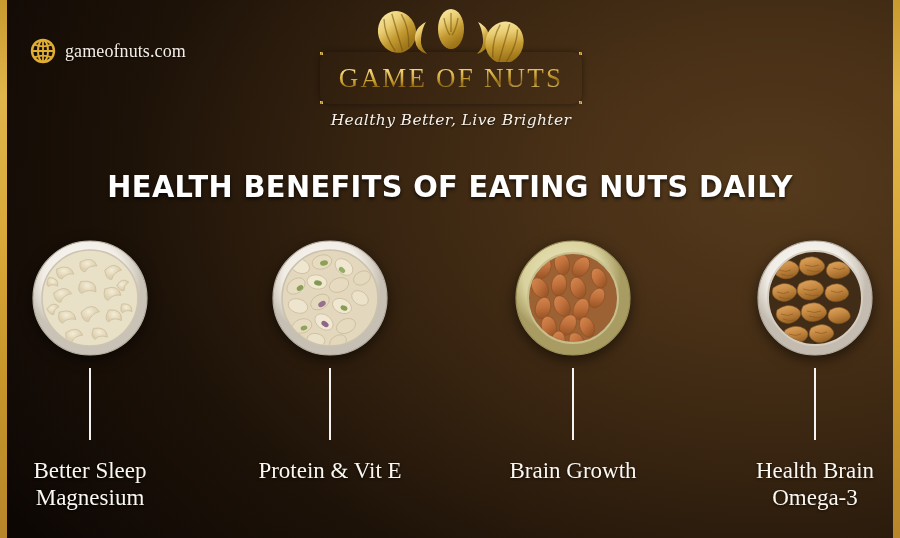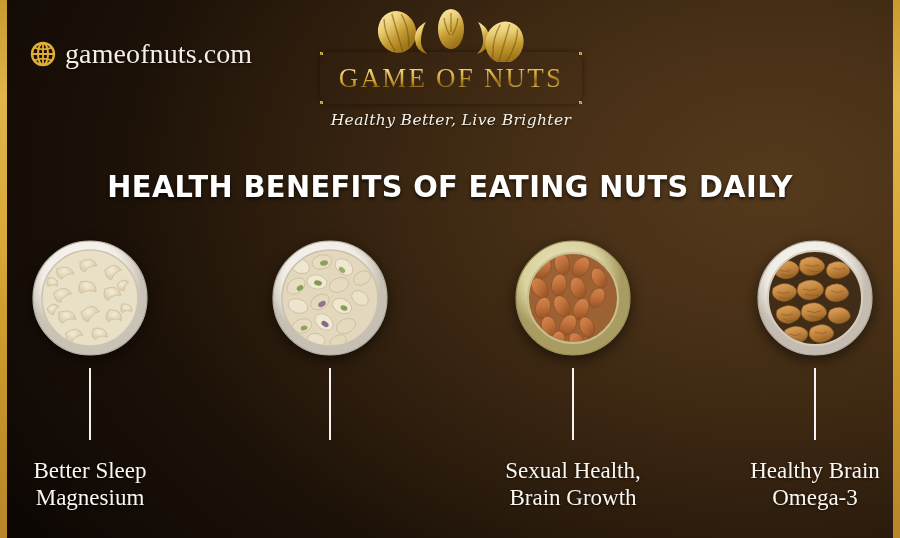--- a/index.html
+++ b/index.html
@@ -35,21 +35,21 @@
     left: 30px;
     top: 38px;
     display: flex;
     align-items: center;
     gap: 9px;
     z-index: 20;
   }
   .globe { display: block; }
   .site-url {
     color: #f3efe8;
-    font-size: 28px;
+    font-size: 18px;
     letter-spacing: 0.1px;
     text-shadow: 0 1px 2px rgba(0,0,0,.6);
     white-space: nowrap;
   }
 
   .logo {
     position: absolute;
     left: 306px;
     top: 4px;
     width: 290px;
@@ -318,20 +318,21 @@
               <ellipse cx="72" cy="68" rx="3.6" ry="2.4" fill="#74903f" transform="rotate(26 72 68)"></ellipse>
               <ellipse cx="32" cy="88" rx="3.4" ry="2.3" fill="#80994a" transform="rotate(-16 32 88)"></ellipse>
             </g>
           </g>
           <circle cx="58" cy="58" r="57" fill="none" stroke="#b7b0a2" stroke-width="1.2"></circle>
           <circle cx="58" cy="58" r="48" fill="none" stroke="#cbc2ad" stroke-width="1.6"></circle>
         </svg>
       </div>
       <div class="stem"></div>
       <div class="caption">
+        <span class="l2">Protein &amp; Vit E</span>
       </div>
     </div>
 
     <div class="item" style="left:573px">
       <div class="bowl-wrap">
         <svg class="bowl" viewBox="0 0 116 116">
           <defs>
             <radialGradient id="bw3" cx="42%" cy="32%">
               <stop offset="0%" stop-color="#efe9c2"></stop>
               <stop offset="70%" stop-color="#d9d29e"></stop>
@@ -368,21 +369,20 @@
               <ellipse cx="43" cy="101" rx="7" ry="10" transform="rotate(10 43 101)"></ellipse>
               <ellipse cx="62" cy="102" rx="7" ry="10" transform="rotate(-30 62 102)"></ellipse>
             </g>
           </g>
           <circle cx="58" cy="58" r="57" fill="none" stroke="#9e9158" stroke-width="1.2"></circle>
           <circle cx="58" cy="58" r="45" fill="none" stroke="#c8bf8d" stroke-width="2"></circle>
         </svg>
       </div>
       <div class="stem"></div>
       <div class="caption">
-        <span>Sexual Health,</span>
         <span class="l2">Brain Growth</span>
       </div>
     </div>
 
     <div class="item" style="left:815px">
       <div class="bowl-wrap">
         <svg class="bowl" viewBox="0 0 116 116">
           <defs>
             <radialGradient id="bw4" cx="45%" cy="35%">
               <stop offset="0%" stop-color="#ffffff"></stop>
@@ -427,19 +427,19 @@
               <path d="M32 94 q7 3 12 0"></path>
               <path d="M58 92 q7 3 12 0"></path>
             </g>
           </g>
           <circle cx="58" cy="58" r="57" fill="none" stroke="#b5ada0" stroke-width="1.2"></circle>
           <circle cx="58" cy="58" r="47" fill="none" stroke="#d6cdbf" stroke-width="2"></circle>
         </svg>
       </div>
       <div class="stem"></div>
       <div class="caption">
-        <span>Healthy Brain</span>
+        <span>Health Brain</span>
         <span class="l2">Omega-3</span>
       </div>
     </div>
 
   </div>
 </div>
 
 </body></html>

